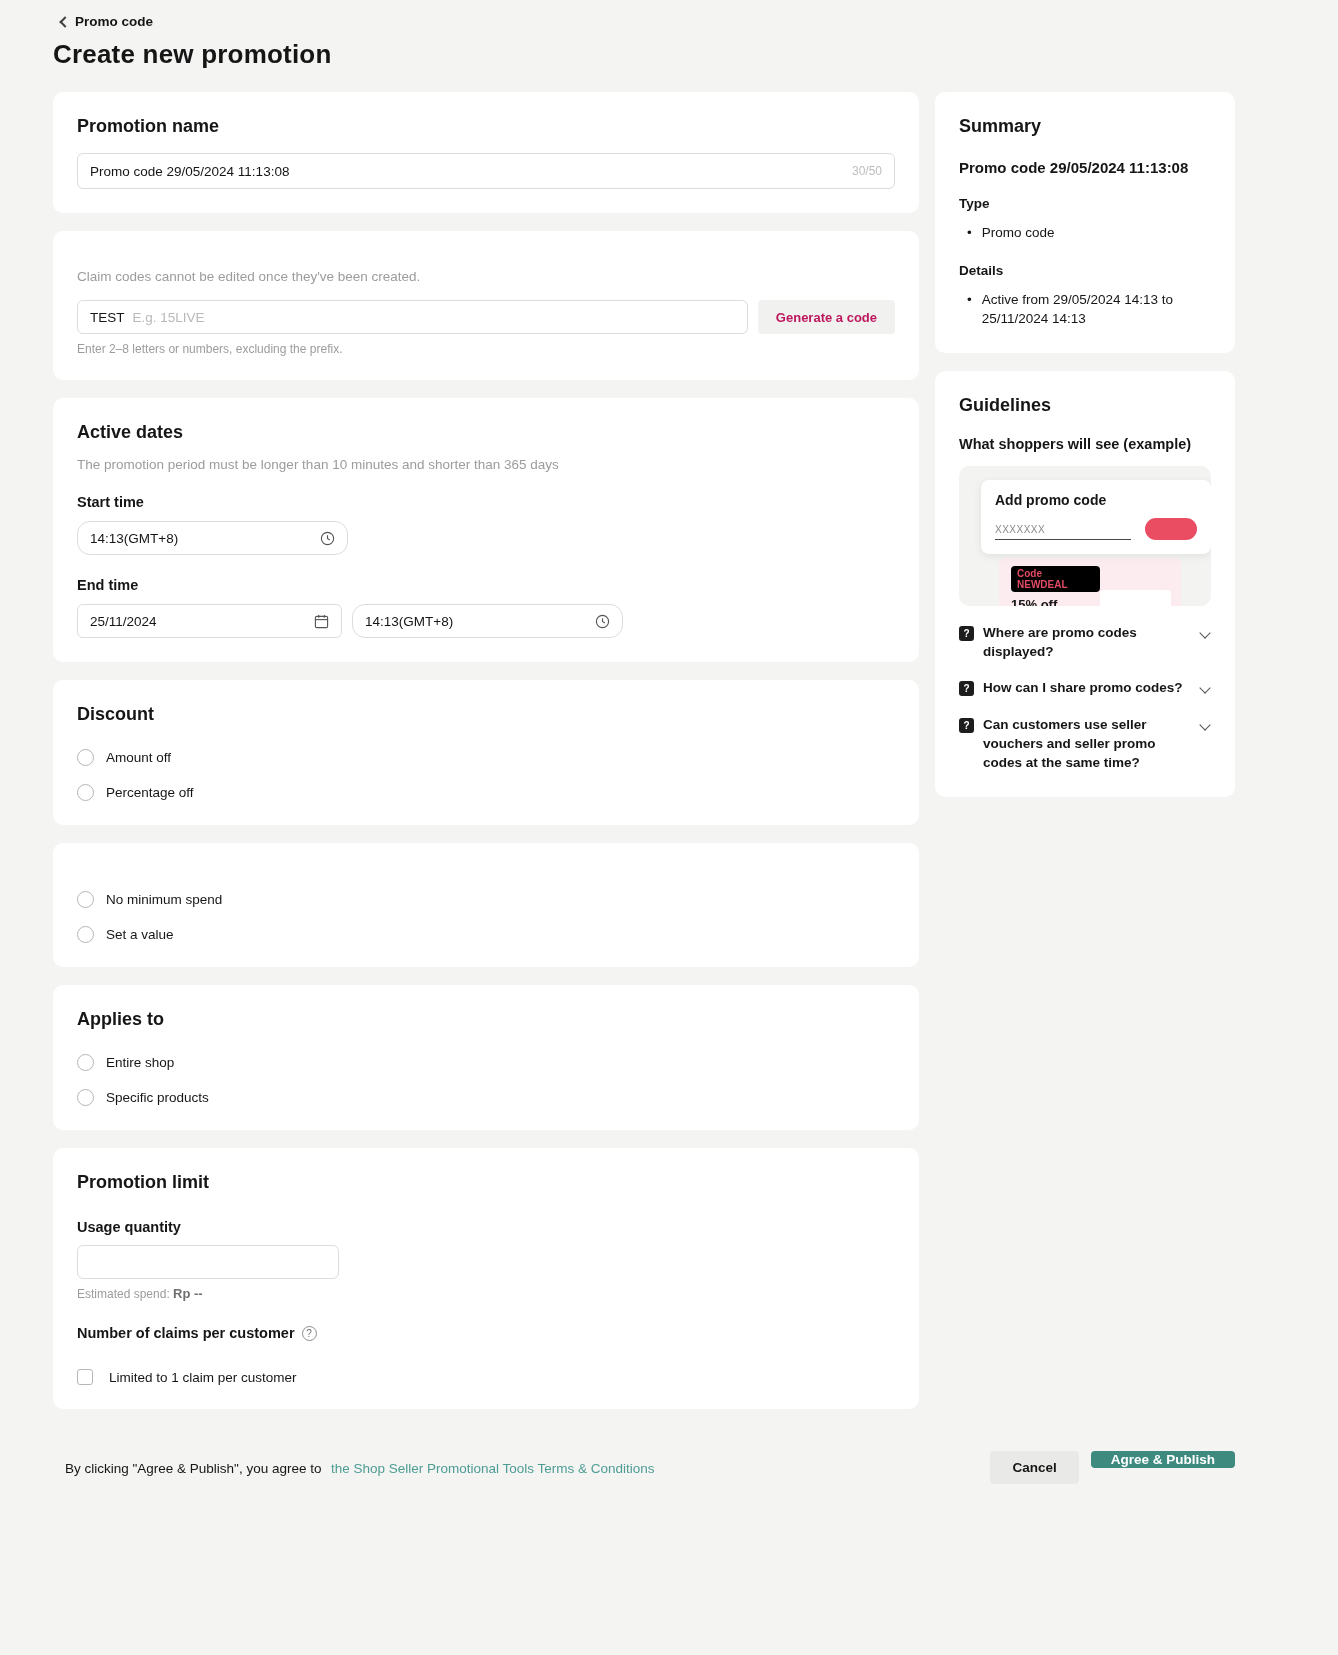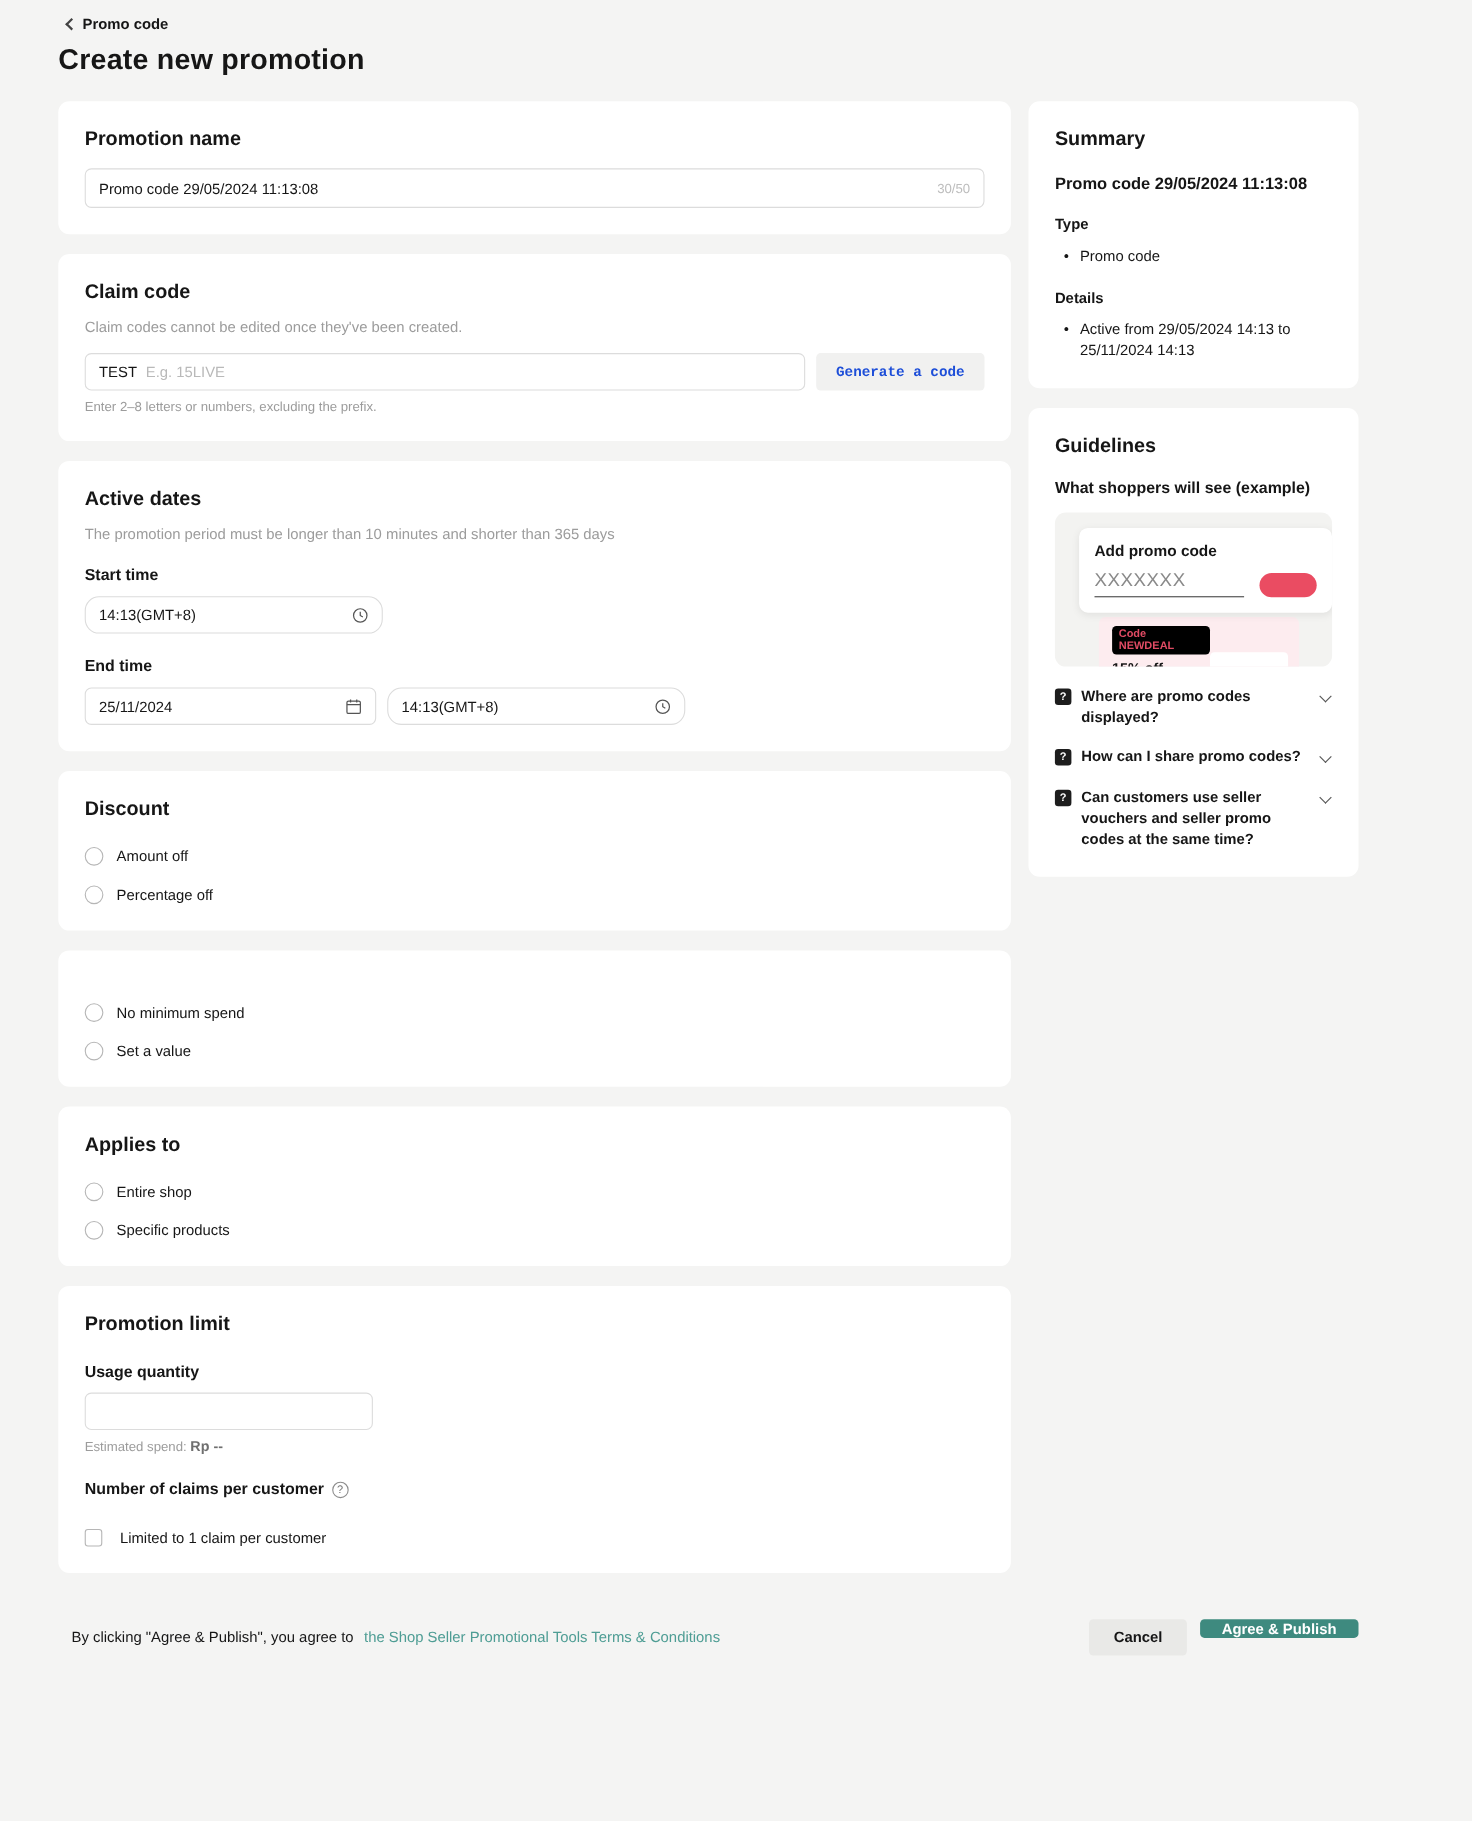--- a/index.html
+++ b/index.html
@@ -23,21 +23,21 @@
 
   
   .text-input { width:100%; height:36px; border:1px solid #dcdcdc; border-radius:6px; display:flex; align-items:center; padding:0 12px; background:#fff; }
   .text-input input { border:none; outline:none; flex:1; font-size:13.5px; font-family:"Liberation Sans", sans-serif; color:#161616; background:transparent; }
   .text-input input::placeholder { color:#b9b9b9; }
   .counter { font-size:12px; color:#bdbdbd; margin-left:8px; }
   .prefix { font-size:13.5px; color:#161616; margin-right:8px; }
 
   .claim-row { display:flex; gap:10px; margin-top:16px; }
   .claim-input { width:676px; height:34px; }
-  .gen-btn { height:34px; background:#f1f1f0; border:none; border-radius:4px; padding:0 18px; font-size:13px; font-weight:bold; color:#1d4ed8; font-family:Liberation Mono, monospace; cursor:pointer; white-space:nowrap; }
+  .gen-btn { height:34px; background:#f1f1f0; border:none; border-radius:4px; padding:0 18px; font-size:13px; font-weight:bold; color:#be185d; font-family:Liberation Sans, sans-serif; cursor:pointer; white-space:nowrap; }
   .helper { font-size:12px; color:#9c9c9c; margin-top:8px; }
 
   .sub-label { font-size:14.5px; font-weight:bold; margin-top:22px; }
   .dt-row { display:flex; gap:10px; margin-top:11px; }
   .dt-field { width:265px; height:34px; border:1px solid #dcdcdc; border-radius:6px; display:flex; align-items:center; justify-content:space-between; padding:0 12px; font-size:13.5px; background:#fff; cursor:pointer; }
   .dt-field.time { width:271px;border-radius:13px; }
   .dt-field svg { flex:none; }
 
   .opt-row { display:flex; align-items:center; gap:12px; margin-top:18px; cursor:pointer; }
   .radio { width:17px; height:17px; border:1.5px solid #b6b6b6; border-radius:50%; background:#fff; flex:none; }
@@ -57,21 +57,21 @@
   .sum-sec { font-size:13.5px; font-weight:bold; margin-top:20px; }
   .bullet-row { display:flex; gap:10px; margin-top:12px; font-size:13.5px; line-height:1.45; padding-left:8px; }
   .bullet-dot { color:#161616; }
 
   
   .guide-sub { font-size:14.5px; font-weight:bold; margin-top:20px; }
   .preview { margin-top:14px; background:#f3f3f1; border-radius:10px; height:140px; overflow:hidden; padding:14px 0 0 10px; position:relative; }
   .shopper-card { background:#fff; border-radius:8px; box-shadow:0 2px 8px rgba(0,0,0,.08); margin-left:12px; padding:12px 14px 14px 14px; position:relative; z-index:2; }
   .shopper-title { font-size:14px; font-weight:bold; }
   .shopper-row { display:flex; align-items:flex-end; gap:14px; margin-top:10px; }
-  .code-line { flex:1; border-bottom:1px solid #474747; padding-bottom:4px; font-size:17px; color:#8a8a8a; letter-spacing:.5px; }
+  .code-line { flex:1; border-bottom:1px solid #474747; padding-bottom:4px; font-size:10px; color:#8a8a8a; letter-spacing:.5px; }
   .apply-pill { width:52px; height:22px; background:#ea4c62; border-radius:11px; flex:none; }
   .promo-banner { background:#fdecef; border-radius:6px; margin:4px 30px 0 30px; padding:8px 10px 10px 12px; display:flex; justify-content:space-between; }
   .banner-left {}
   .code-chip { display:inline-block; background:#000000; color:#e14b64; font-size:10px; font-weight:bold; border-radius:4px; padding:2px 6px; }
   .off-text { font-size:13px; font-weight:bold; margin-top:5px; }
   .banner-btn { width:72px; height:22px; background:#fff; border-radius:4px; align-self:flex-end; }
 
   .faq-item { display:flex; align-items:flex-start; gap:9px; margin-top:18px; cursor:pointer; }
   .faq-badge { width:15px; height:15px; background:#1d1d1d; color:#fff; border-radius:3px; font-size:10px; font-weight:bold; display:flex; align-items:center; justify-content:center; flex:none; margin-top:2px; }
   .faq-text { font-size:13.5px; font-weight:bold; line-height:1.4; flex:1; }
@@ -101,21 +101,20 @@
 
       <div class="card">
         <h2>Promotion name</h2>
         <div class="text-input" style="margin-top:16px;">
           <input type="text" value="Promo code 29/05/2024 11:13:08" style="">
           <span class="counter">30/50</span>
         </div>
       </div>
 
       <div class="card">
-        <h2>Claim code</h2>
         <div class="desc">Claim codes cannot be edited once they've been created.</div>
         <div class="claim-row">
           <div class="text-input claim-input">
             <span class="prefix">TEST</span>
             <input type="text" placeholder="E.g. 15LIVE" style="">
           </div>
           <button class="gen-btn">Generate a code</button>
         </div>
         <div class="helper">Enter 2–8 letters or numbers, excluding the prefix.</div>
       </div>

